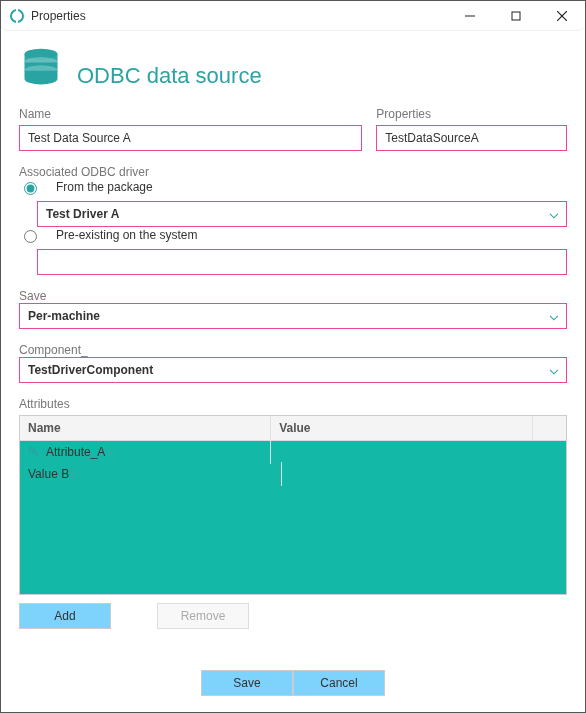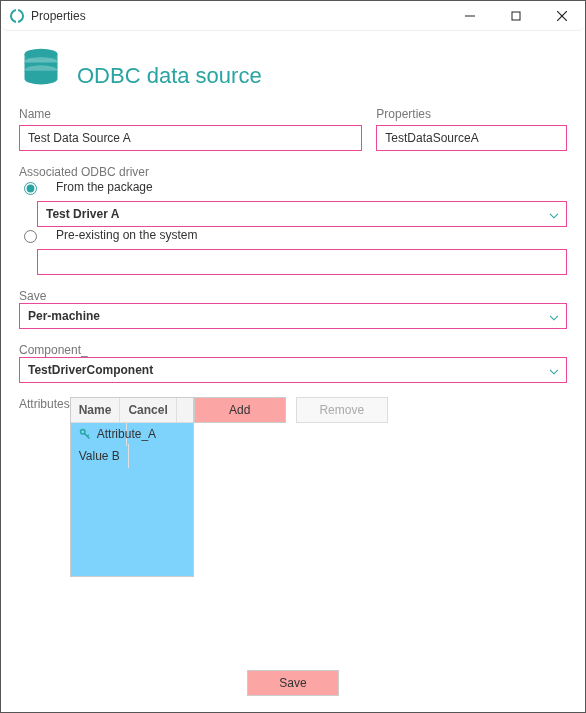--- a/index.html
+++ b/index.html
@@ -130,38 +130,38 @@
     color: #555;
     font-weight: 600;
   }
   .th, .td {
     padding: 5px 8px;
     border-right: 1px solid #e0e0e0;
   }
   .th-name, .td-name { width: 46%; }
   .th-value, .td-value { width: 48%; }
   .th-end, .td-end { flex: 1; border-right: none; }
-  .tbody { flex: 1; overflow: auto; background: #7dd3fc; }
+  .tbody { flex: 1; overflow: auto; background: #14b8a6; }
   .tr { display: flex; align-items: center; height: 22px; font-size: 12px; color: #333; }
   .td-name { display: flex; align-items: center; gap: 6px; padding-left: 8px; }
   .key-icon { width: 12px; height: 12px; color: #2aa3a3; }
   .table-btns { display: flex; gap: 10px; margin-bottom: 8px; }
   .btn {
     height: 26px;
     min-width: 92px;
     border: 1px solid #ccc;
-    background: #fca5a5;
+    background: #7dd3fc;
     font-size: 12px;
     color: #333;
     display: inline-flex;
     align-items: center;
     justify-content: center;
     padding: 0 14px;
   }
-  .btn.disabled { color: #aaa; background: #f8f8f8; border-color: #ddd; }
+  .btn.disabled { color: #aaa; background: #f8f8f8; border-color: #ddd; margin-left: 36px; }
   .footer-btns {
     display: flex;
     justify-content: center;
     padding: 10px 0 6px 0;
   }
 </style>
 </head>
 <body>
 
 <div class="window">
@@ -252,26 +252,26 @@
     </div>
 
     <div class="group">
       <span class="section-label">Component_</span>
       <div class="select">
         <span>TestDriverComponent</span>
         <span class="chevron">⌵</span>
       </div>
     </div>
 
-    <div class="group" style="flex:1; display:flex; flex-direction:row; margin-bottom:6px;">
+    <div class="group" style="flex:1; display:flex; flex-direction:column; margin-bottom:6px;">
       <span class="section-label">Attributes</span>
       <div class="table-wrap">
         <div class="thead">
           <div class="th th-name">Name</div>
-          <div class="th th-value">Cancel</div>
+          <div class="th th-value">Value</div>
           <div class="th th-end"></div>
         </div>
         <div class="tbody" id="attr-tbody">
             <div class="tr">
               <div class="td td-name">
                 <span class="key-icon"><svg viewBox="0 0 16 16" width="12" height="12">
                     <circle cx="5" cy="5" r="3" fill="none" stroke="#2aa3a3" stroke-width="2"></circle>
                     <line x1="7" y1="7" x2="14" y2="14" stroke="#2aa3a3" stroke-width="2"></line>
                     <line x1="11" y1="11" x2="13" y2="9" stroke="#2aa3a3" stroke-width="2"></line>
                   </svg></span>
@@ -286,16 +286,17 @@
           </div>
       </div>
       <div class="table-btns">
         <div class="btn">Add</div>
         <div class="btn disabled">Remove</div>
       </div>
     </div>
 
     <div class="footer-btns">
       <div class="btn">Save</div>
+      <div class="btn">Cancel</div>
     </div>
 
   </div>
 </div>
 
 </body></html>

